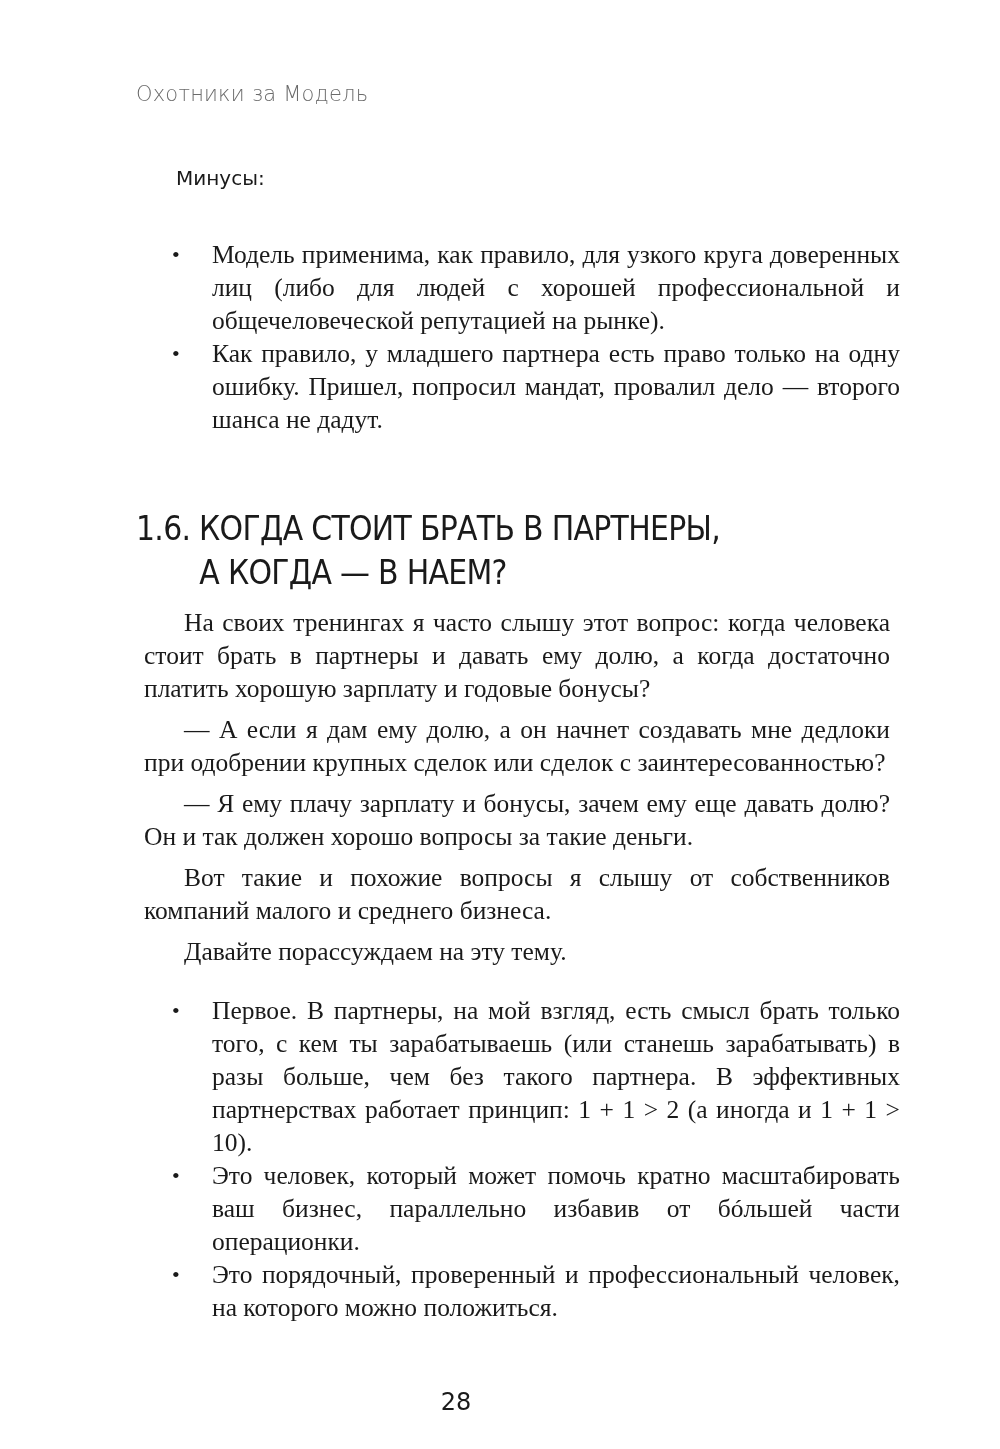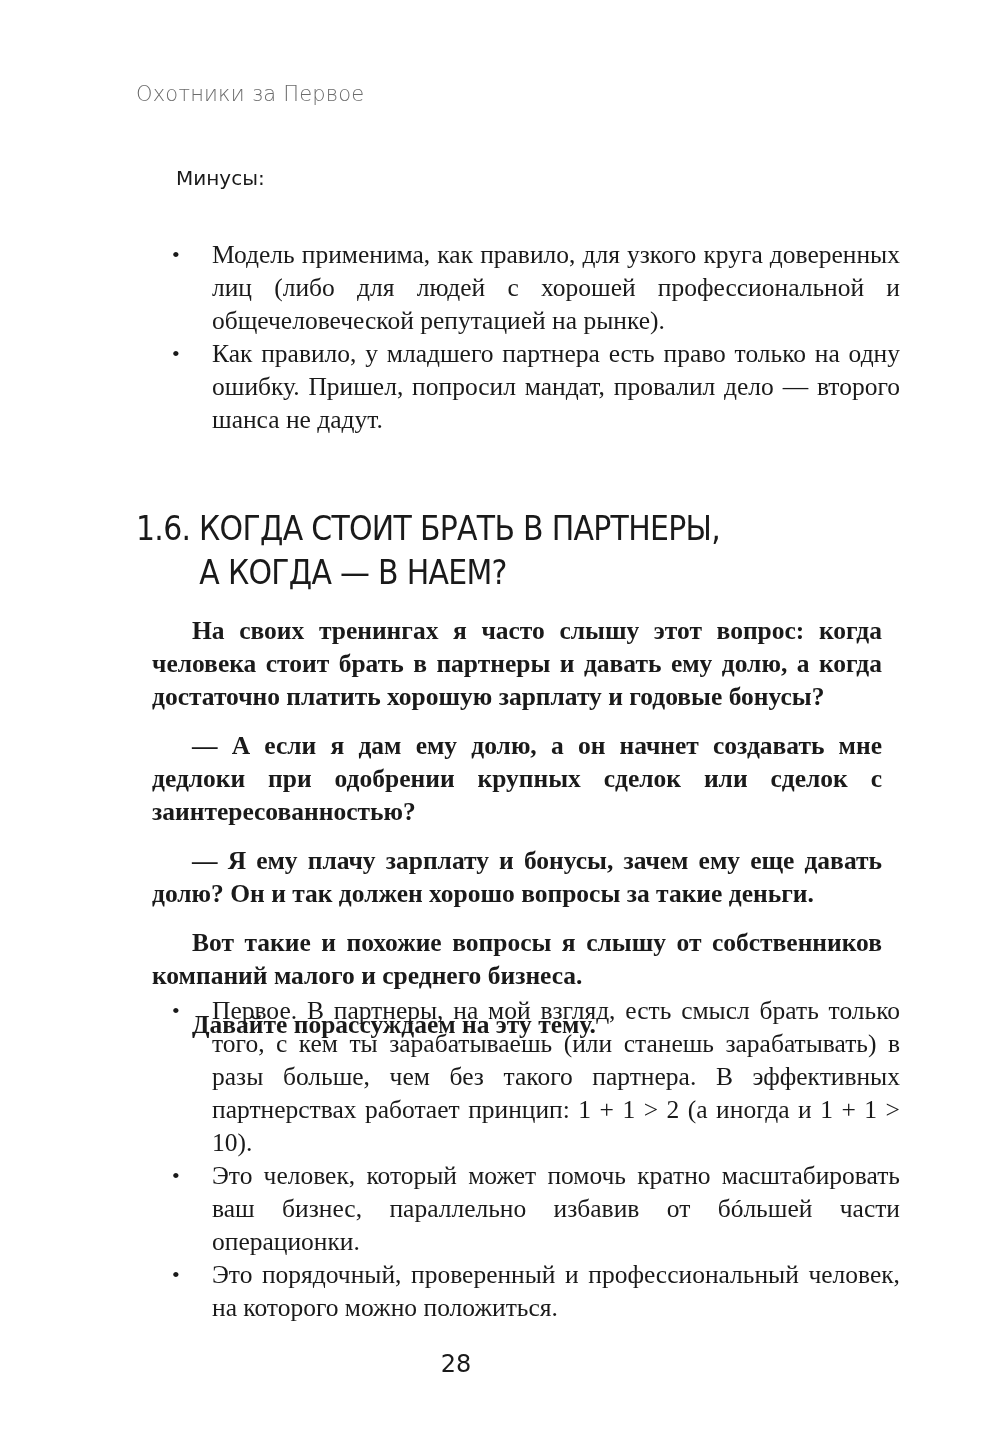--- a/index.html
+++ b/index.html
@@ -18,31 +18,31 @@
     .list li { position: relative; padding-left: 40px; text-align: justify; }
     .list li .bullet { position: absolute; left: 0; top: 0; font-size: 22px; }
     .list-minus { top: 238px; }
     .heading {
       position: absolute; left: 136px; top: 478px;
       font-family: "DejaVu Sans", sans-serif; font-size: 34px; line-height: 44px;
       font-weight: normal; letter-spacing: -0.8px; color: #1a1a1a; transform: scaleX(0.88); transform-origin: left top;
     }
     .heading .l2 { display: block; padding-left: 72px; }
     .body-text { position: absolute; left: 136px; top: 598px; width: 762px; }
-    .body-text p { margin: 16px; text-indent: 40px; text-align: justify; font-weight: bold; }
+    .body-text p { margin: 8px; text-indent: 40px; text-align: justify; }
     .list-main { top: 994px; left: 172px; }
     .page-num {
-      position: absolute; left: 0; width: 912px; top: 1350px; text-align: center;
+      position: absolute; left: 0; width: 912px; top: 1388px; text-align: center;
       font-family: "DejaVu Sans", sans-serif; font-size: 24px; color: #1a1a1a;
     }
   </style>
 </head>
 <body>
 
-<div class="running-head">Охотники за Первое</div>
+<div class="running-head">Охотники за Модель</div>
 
 <div class="minus-title">Минусы:</div>
 
 <ul class="list list-minus serif">
   <li>
     <span class="bullet">•</span>
     <span>Модель применима, как правило, для узкого круга доверенных лиц (либо для людей с хорошей профессиональной и общечеловеческой репутацией на рынке).</span>
   </li>
   <li>
     <span class="bullet">•</span>

